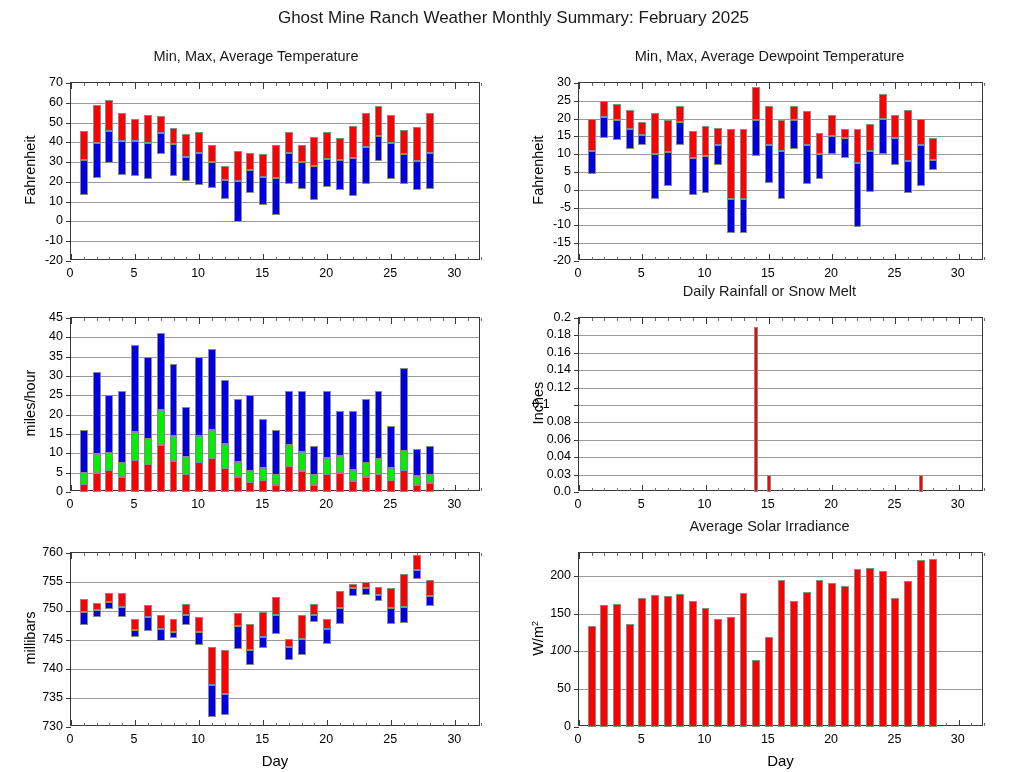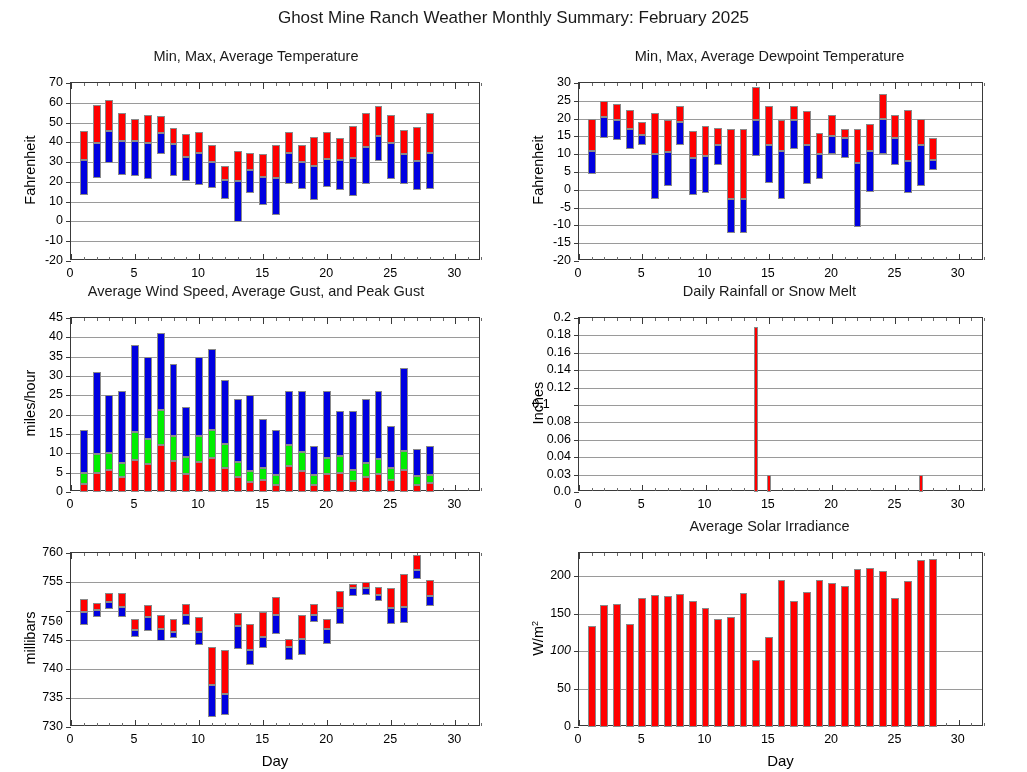--- a/index.html
+++ b/index.html
@@ -409,21 +409,20 @@
       <div class="xtick-label" style="left: 66px; top: 218px;">0</div>
       <div class="xtick-label" style="left: 129.281px; top: 218px;">5</div>
       <div class="xtick-label" style="left: 192.562px; top: 218px;">10</div>
       <div class="xtick-label" style="left: 255.844px; top: 218px;">15</div>
       <div class="xtick-label" style="left: 319.125px; top: 218px;">20</div>
       <div class="xtick-label" style="left: 382.406px; top: 218px;">25</div>
       <div class="xtick-label" style="left: 445.688px; top: 218px;">30</div>
       <div class="ylabel" style="width: 130px; text-align: center; left: -39px; top: 114px;">Fahrenheit</div>
     </div>
     <div class="panel" style="left: 0px; top: 283px; width: 512px; height: 235px;">
-      <div class="panel-title">Average Wind Speed, Average Gust, and Peak Gust</div>
       <div class="plot" style="left: 70px; top: 34px; width: 410px; height: 174px;">
         <div class="ytick-mark" style="top: 174px;"></div>
         <div class="gridline" style="top: 154.667px;"></div>
         <div class="ytick-mark" style="top: 154.667px;"></div>
         <div class="gridline" style="top: 135.333px;"></div>
         <div class="ytick-mark" style="top: 135.333px;"></div>
         <div class="gridline" style="top: 116px;"></div>
         <div class="ytick-mark" style="top: 116px;"></div>
         <div class="gridline" style="top: 96.6667px;"></div>
         <div class="ytick-mark" style="top: 96.6667px;"></div>
@@ -853,21 +852,21 @@
         <div class="bar bar-blue" style="left: 329.153px; width: 7.94375px; top: 53.94px; height: 16.24px;"></div>
         <div class="bar bar-red" style="left: 341.966px; width: 7.94375px; top: 2.32px; height: 14.5px;"></div>
         <div class="bar bar-blue" style="left: 341.966px; width: 7.94375px; top: 16.82px; height: 8.7px;"></div>
         <div class="bar bar-red" style="left: 354.778px; width: 7.94375px; top: 27.26px; height: 15.66px;"></div>
         <div class="bar bar-blue" style="left: 354.778px; width: 7.94375px; top: 42.92px; height: 9.86px;"></div>
       </div>
       <div class="ytick-label" style="top: 208px; right: 449px; width: 60px;">730</div>
       <div class="ytick-label" style="top: 179px; right: 449px; width: 60px;">735</div>
       <div class="ytick-label" style="top: 150px; right: 449px; width: 60px;">740</div>
       <div class="ytick-label" style="top: 121px; right: 449px; width: 60px;">745</div>
-      <div class="ytick-label" style="top: 104px; right: 449px; width: 60px; font-family: Liberation Mono, monospace;">750</div>
+      <div class="ytick-label" style="top: 90px; right: 449px; width: 60px;">750</div>
       <div class="ytick-label" style="top: 63px; right: 449px; width: 60px;">755</div>
       <div class="ytick-label" style="top: 34px; right: 449px; width: 60px;">760</div>
       <div class="xtick-label" style="left: 70px; top: 214px;">0</div>
       <div class="xtick-label" style="left: 134.062px; top: 214px;">5</div>
       <div class="xtick-label" style="left: 198.125px; top: 214px;">10</div>
       <div class="xtick-label" style="left: 262.188px; top: 214px;">15</div>
       <div class="xtick-label" style="left: 326.25px; top: 214px;">20</div>
       <div class="xtick-label" style="left: 390.312px; top: 214px;">25</div>
       <div class="xtick-label" style="left: 454.375px; top: 214px;">30</div>
       <div class="ylabel" style="width: 130px; text-align: center; left: -35px; top: 112px;">millibars</div>

